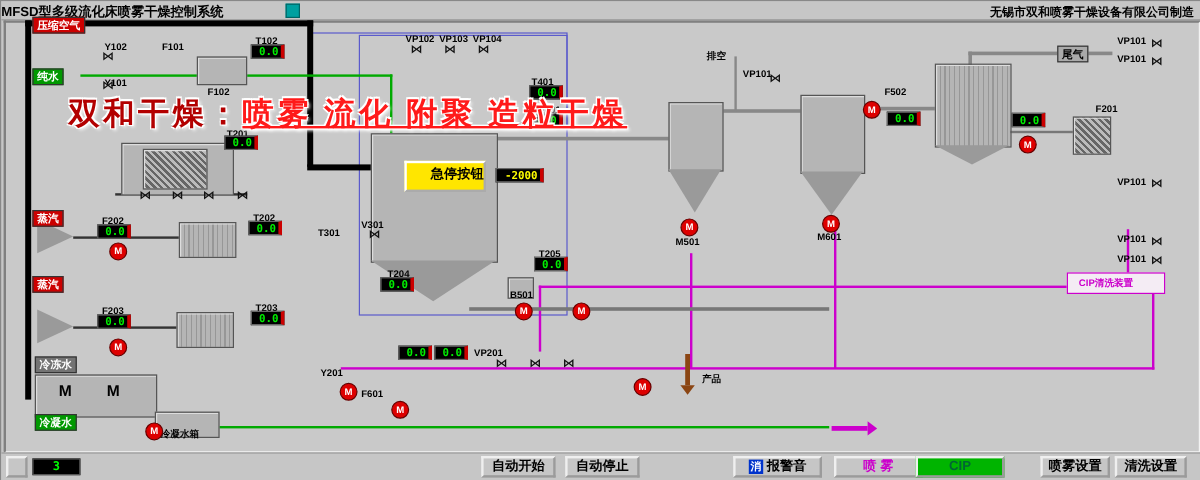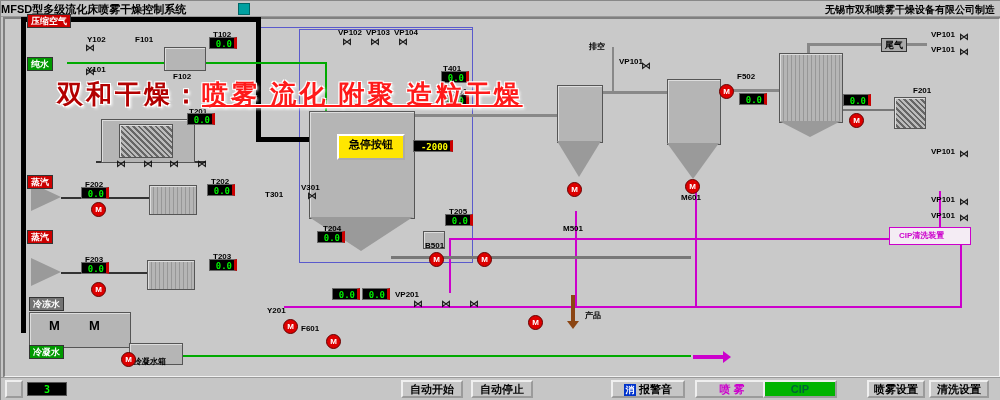--- a/index.html
+++ b/index.html
@@ -25,21 +25,21 @@
     border:1px solid #333;white-space:nowrap;z-index:6;}
   .lbl{position:absolute;font-size:8px;font-weight:bold;color:#000;line-height:9px;white-space:nowrap;z-index:5;}
   .lbl.big{font-size:13px;line-height:13px;}
   .display{position:absolute;background:#000;color:#00ee00;font:bold 9px "DejaVu Sans Mono",monospace;
     text-align:right;padding:1px 2px 0 1px;height:12px;box-sizing:border-box;border:1px solid #666;
     border-right:3px solid #c00;min-width:28px;line-height:10px;z-index:6;}
   .motor{position:absolute;width:13px;height:13px;border-radius:50%;background:#dd0000;border:1px solid #600;
     color:#fff;font-size:8px;font-weight:bold;text-align:center;line-height:13px;z-index:6;}
   .valve{position:absolute;font-size:10px;line-height:10px;color:#111;font-weight:bold;z-index:6;}
   .estop{position:absolute;left:336px;top:133px;width:64px;height:22px;background:#ffe600;
-    border:2px outset #fff;font-size:11px;font-weight:bold;color:#000;text-align:center;line-height:18px;z-index:10;font-family:Liberation Mono, monospace;}
+    border:2px outset #fff;font-size:11px;font-weight:bold;color:#000;text-align:right;line-height:18px;z-index:10;}
   .watermark{position:absolute;left:56px;top:76px;font-size:26px;font-weight:bold;letter-spacing:3px;
     white-space:nowrap;z-index:40;
     text-shadow:-1px -1px 0 #fff,1px -1px 0 #fff,-1px 1px 0 #fff,1px 1px 0 #fff,2px 2px 3px #fff;}
   .wm1{color:#b30000;}
   .wm2{color:#ff1a1a;text-decoration:underline;}
   
   .bottombar{position:absolute;left:0;top:376px;width:1000px;height:24px;background:#c6c6c6;border-top:1px solid #9a9a9a;}
   .btn{position:absolute;top:2px;height:18px;background:#c6c6c6;border:2px outset #efefef;
     font-size:11px;font-weight:bold;color:#000;text-align:center;line-height:14px;box-sizing:border-box;cursor:pointer;}
   .btn.sq{left:4px;width:18px;}
@@ -130,21 +130,21 @@
       <div class="lbl" style="left: 337px; top: 27px;">VP102</div>
       <div class="lbl" style="left: 365px; top: 27px;">VP103</div>
       <div class="lbl" style="left: 393px; top: 27px;">VP104</div>
       <div class="lbl" style="left: 442px; top: 63px;">T401</div>
       <div class="lbl" style="left: 448px; top: 86px;">F401</div>
       <div class="lbl" style="left: 300px; top: 182px;">V301</div>
       <div class="lbl" style="left: 264px; top: 189px;">T301</div>
       <div class="lbl" style="left: 322px; top: 223px;">T204</div>
       <div class="lbl" style="left: 448px; top: 206px;">T205</div>
       <div class="lbl" style="left: 424px; top: 240px;">B501</div>
-      <div class="lbl" style="left: 562px; top: 196px; margin-top: 27px;">M501</div>
+      <div class="lbl" style="left: 562px; top: 196px;">M501</div>
       <div class="lbl" style="left: 680px; top: 192px;">M601</div>
       <div class="lbl" style="left: 210px; top: 176px;">T202</div>
       <div class="lbl" style="left: 84px; top: 179px;">F202</div>
       <div class="lbl" style="left: 212px; top: 251px;">T203</div>
       <div class="lbl" style="left: 84px; top: 254px;">F203</div>
       <div class="lbl" style="left: 32px; top: 303px;">BH201</div>
       <div class="lbl" style="left: 133px; top: 356px;">冷凝水箱</div>
       <div class="lbl" style="left: 394px; top: 289px;">VP201</div>
       <div class="lbl" style="left: 266px; top: 305px;">Y201</div>
       <div class="lbl" style="left: 300px; top: 323px;">F601</div>

